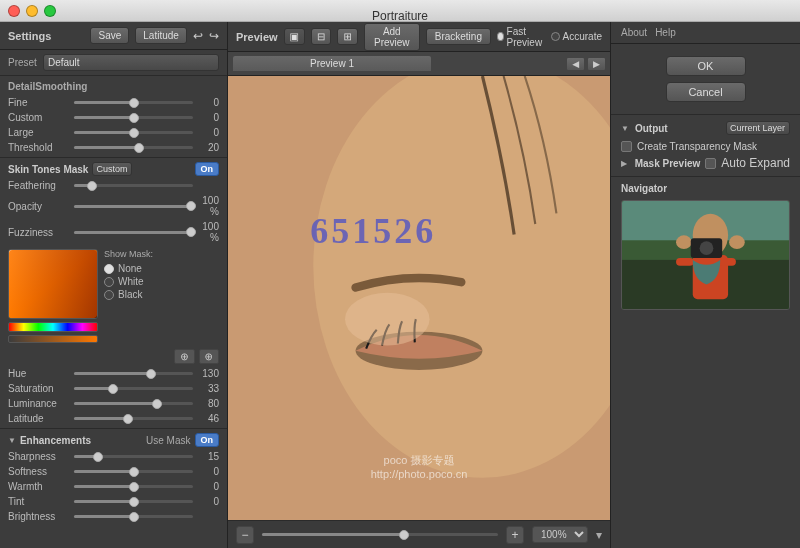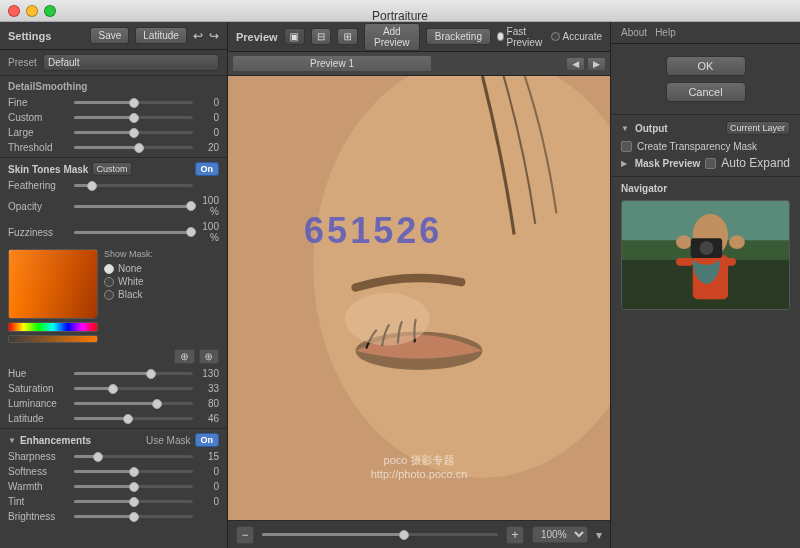--- a/index.html
+++ b/index.html
@@ -191,21 +191,21 @@
       background: linear-gradient(135deg, #c9956e 0%, #d4a574 30%, #e8c19a 50%, #c4836a 70%, #b87a5c 100%);
     }
     .watermark {
       position: absolute; bottom: 40px; left: 50%; transform: translateX(-50%);
       color: rgba(255,255,255,0.6); font-size: 11px; text-align: center;
       pointer-events: none;
     }
     .code-overlay {
       position: absolute; top: 35%; left: 38%; transform: translate(-50%,-50%);
       color: #5a5abf; font-size: 36px; font-weight: 700;
-      font-family: Liberation Sans, sans-serif; letter-spacing: 3px;
+      font-family: Liberation Serif, serif; letter-spacing: 3px;
       opacity: 0.85;
     }
     .preview-bottom {
       display: flex; align-items: center; justify-content: center;
       gap: 8px; padding: 3px 8px;
       background: #3a3a3a; border-top: 1px solid #2a2a2a; height: 28px;
     }
     .zoom-btn {
       background: #555; border: 1px solid #444; border-radius: 3px;
       color: #ccc; font-size: 12px; width: 18px; height: 18px;

